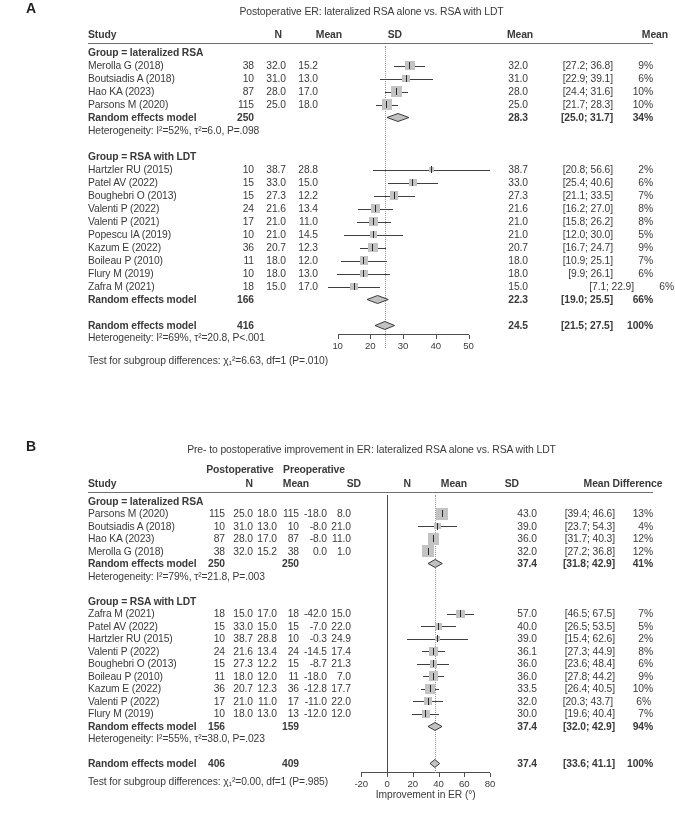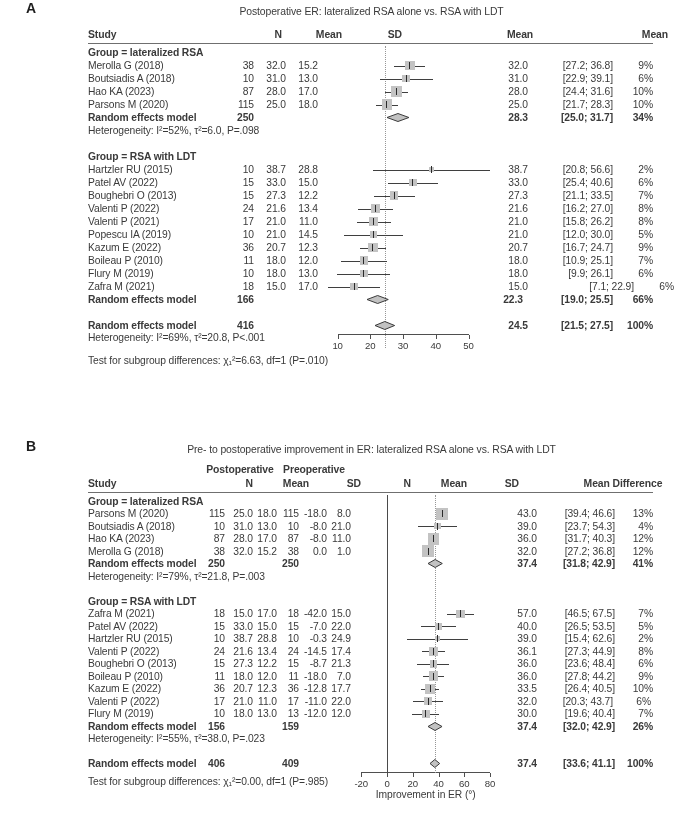--- a/index.html
+++ b/index.html
@@ -280,21 +280,21 @@
           <div class="row" style="height: 13px;">
             <div class="c l b" style="width: 140px;">Random effects model</div>
             <div class="c r b" style="width: 26px;">166</div>
             <div class="c r b" style="width: 32px;"></div>
             <div class="c r b" style="width: 32px;"></div>
             <div class="c plot" style="width: 180px;">
               <svg width="23.272727272727288" height="9" style="position: absolute; left: 48.0909px; top: 2px;">
                 <polygon points="1,4.5 11.636363636363644,0.5 22.272727272727288,4.5 11.636363636363644,8.5" fill="#c2c2c2" stroke="#3a3a3a" stroke-width="1"></polygon>
               </svg>
             </div>
-            <div class="c r b" style="width: 30px; text-align: center;">22.3</div>
+            <div class="c r b" style="width: 30px;">22.3</div>
             <div class="c r b" style="width: 85px;">[19.0; 25.5]</div>
             <div class="c r b" style="width: 40px;">66%</div>
           </div>
           <div class="row" style="height: 13px;"></div>
           <div class="row" style="height: 13px;">
             <div class="c l b" style="width: 140px;">Random effects model</div>
             <div class="c r b" style="width: 26px;">416</div>
             <div class="c r b" style="width: 32px;"></div>
             <div class="c r b" style="width: 32px;"></div>
             <div class="c plot" style="width: 180px;">
@@ -609,21 +609,21 @@
             <div class="c r b" style="width: 22px;">159</div>
             <div class="c r b" style="width: 28px;"></div>
             <div class="c r b" style="width: 24px;"></div>
             <div class="c plot" style="width: 152px;">
               <svg width="16.04067796610171" height="9" style="position: absolute; left: 76.2881px; top: 1.75px;">
                 <polygon points="1,4.5 8.020338983050856,0.5 15.040677966101711,4.5 8.020338983050856,8.5" fill="#c2c2c2" stroke="#3a3a3a" stroke-width="1"></polygon>
               </svg>
             </div>
             <div class="c r b" style="width: 34px;">37.4</div>
             <div class="c r b" style="width: 78px;">[32.0; 42.9]</div>
-            <div class="c r b" style="width: 38px;">26%</div>
+            <div class="c r b" style="width: 38px;">94%</div>
           </div>
           <div class="row" style="height: 12.5px;">
             <div class="c l note" style="width: 263px;">Heterogeneity: I²=55%, τ²=38.0, P=.023</div>
           </div>
           <div class="row" style="height: 12.5px;"></div>
           <div class="row" style="height: 12.5px;">
             <div class="c l b" style="width: 115px;">Random effects model</div>
             <div class="c r b" style="width: 22px;">406</div>
             <div class="c r b" style="width: 28px;"></div>
             <div class="c r b" style="width: 24px;"></div>

